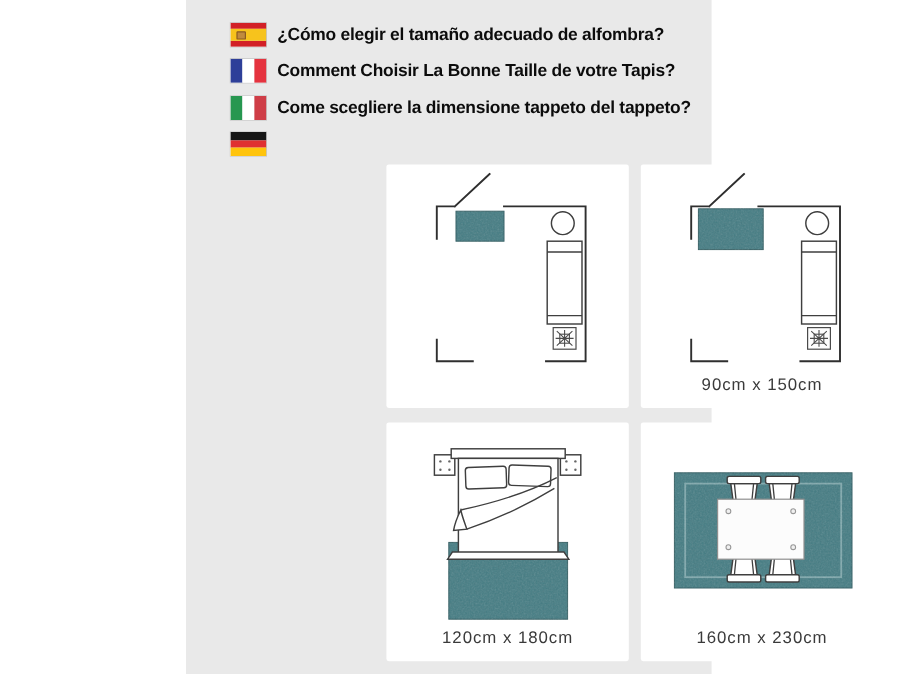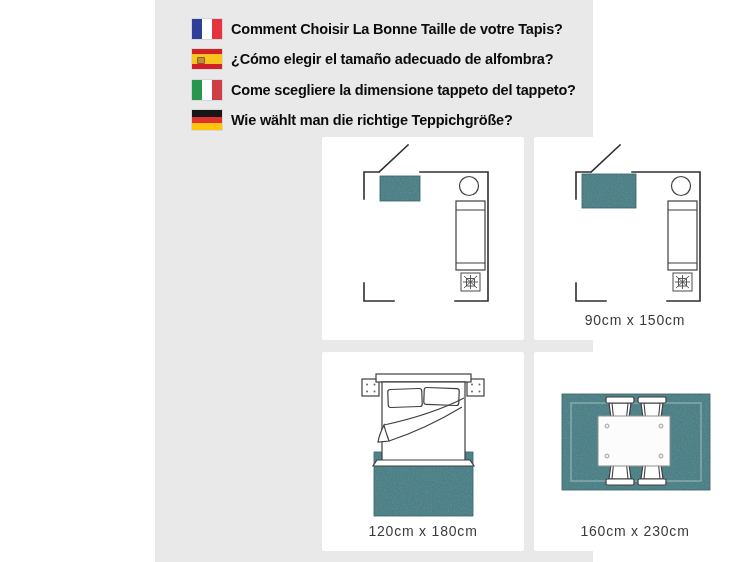--- a/index.html
+++ b/index.html
@@ -68,52 +68,51 @@
       <rect class="furn" x="0" y="0" width="28" height="6" rx="1.5"></rect>
     </g>
   </defs>
 </svg>
 
 <div class="canvas">
   <div class="strip">
 
     <div class="header">
       <div class="hrow">
-        <span class="flag fr">
-            <i class="b1"></i>
-            <i class="b2"></i>
-            <i class="b3"></i>
-          </span>
-        <span class="htext">Comment Choisir La Bonne Taille de votre Tapis?</span>
-      </div>
-      <div class="hrow">
         <span class="flag horiz es">
             <i class="b1"></i>
             <i class="b2">
               <span class="emblem"></span>
             </i>
             <i class="b3"></i>
           </span>
         <span class="htext">¿Cómo elegir el tamaño adecuado de alfombra?</span>
       </div>
       <div class="hrow">
+        <span class="flag fr">
+            <i class="b1"></i>
+            <i class="b2"></i>
+            <i class="b3"></i>
+          </span>
+        <span class="htext">Comment Choisir La Bonne Taille de votre Tapis?</span>
+      </div>
+      <div class="hrow">
         <span class="flag it">
             <i class="b1"></i>
             <i class="b2"></i>
             <i class="b3"></i>
           </span>
         <span class="htext">Come scegliere la dimensione tappeto del tappeto?</span>
       </div>
       <div class="hrow">
         <span class="flag horiz de">
             <i class="b1"></i>
             <i class="b2"></i>
             <i class="b3"></i>
           </span>
-        <span class="htext">Wie wählt man die richtige Teppichgröße?</span>
       </div>
     </div>
 
     <div class="panel p1">
       <svg class="scene" width="202" height="170" viewBox="0 0 202 170">
         <path class="wall" d="M42,62 V35 H57 M57,35 L86,8 M98,35 H166 V164 H133 M42,146 V164 H72"></path>
         <g>
           <rect class="rug-base" x="58" y="39" width="40" height="25"></rect>
           <rect class="rug-noise" filter="url(#rugNoise)" x="58" y="39" width="40" height="25"></rect>
         </g>

